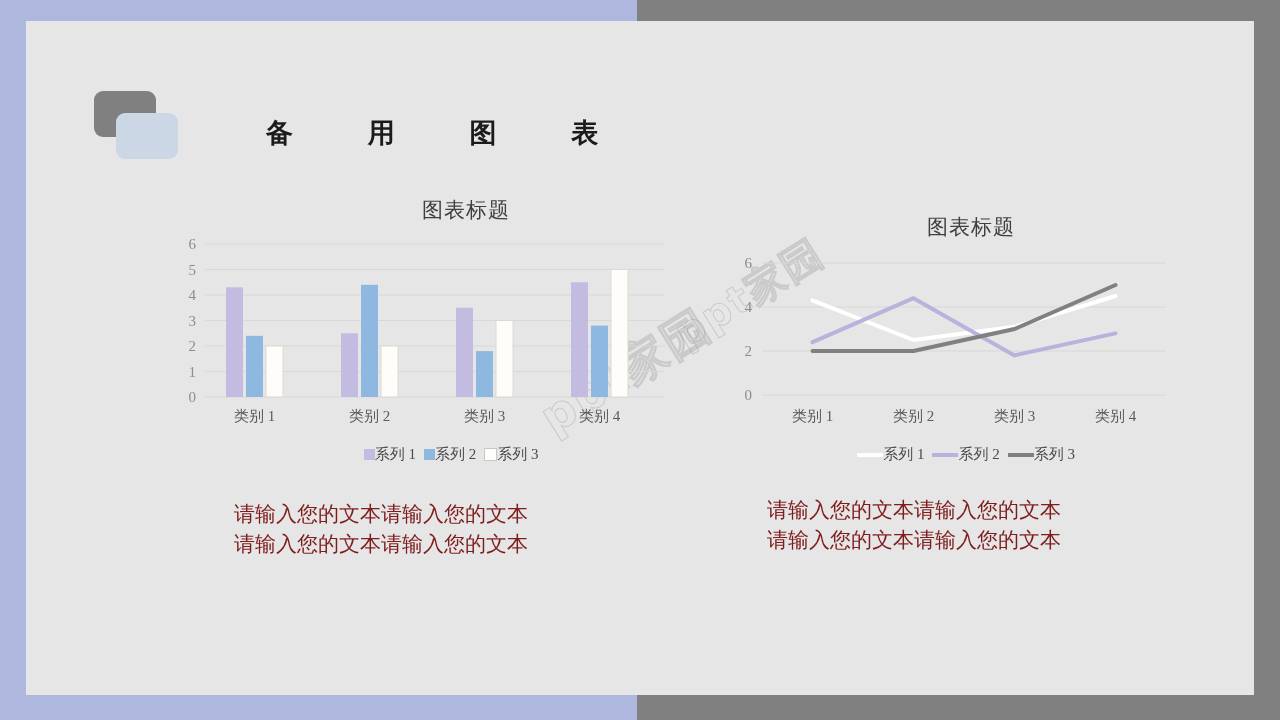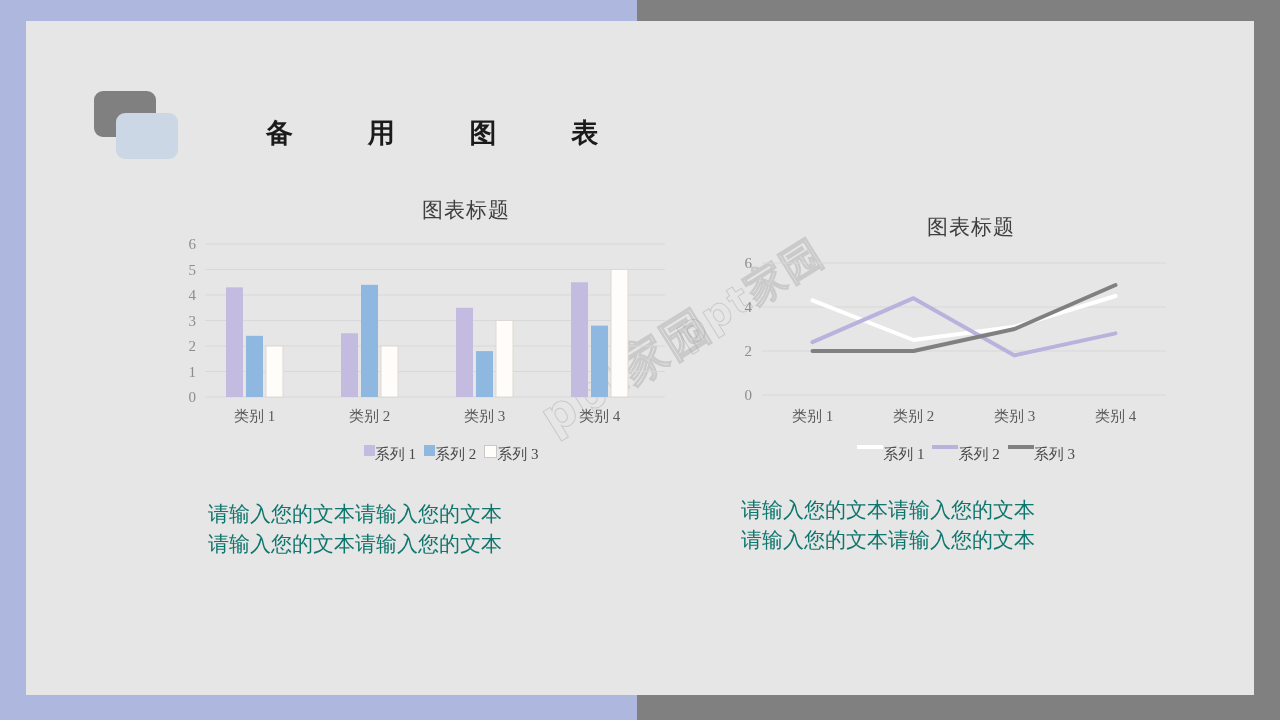--- a/index.html
+++ b/index.html
@@ -120,42 +120,43 @@
     display: flex;
     justify-content: center;
     align-items: center;
     gap: 8px;
     font-family: "Liberation Serif", "DejaVu Serif", serif;
     font-size: 15px;
     color: #4a4a4a;
   }
   .legend-entry {
     display: flex;
-    align-items: flex-start;
+    align-items: center;
   }
   .legend-swatch {
     width: 11px; height: 11px;
     display: inline-block;
   }
   .legend-swatch.outlined { border: 1px solid #c8c8c8; }
   .legend-line {
     width: 26px; height: 4px;
     display: inline-block;
   }
   #legend-bar  { margin-top: 12px; margin-left: 40px; }
   #legend-line { margin-top: 10px; margin-left: 10px; }
 
   
   .body-text {
     position: absolute;
     font-family: "Liberation Serif", "DejaVu Serif", serif;
     font-size: 21px;
     line-height: 1.45;
-    color: #0f766e;
+    color: #7f1d1d;
     white-space: pre-line;
+    margin-left: 26px;
   }
   #body-text-left  { left: 182px; top: 478px; }
   #body-text-right { left: 715px; top: 474px; }
 
   .axis-label {
     font-family: "Liberation Serif", "DejaVu Serif", serif;
     fill: #8d8d8d;
   }
   .cat-label {
     font-family: "Liberation Serif", "DejaVu Serif", serif;

